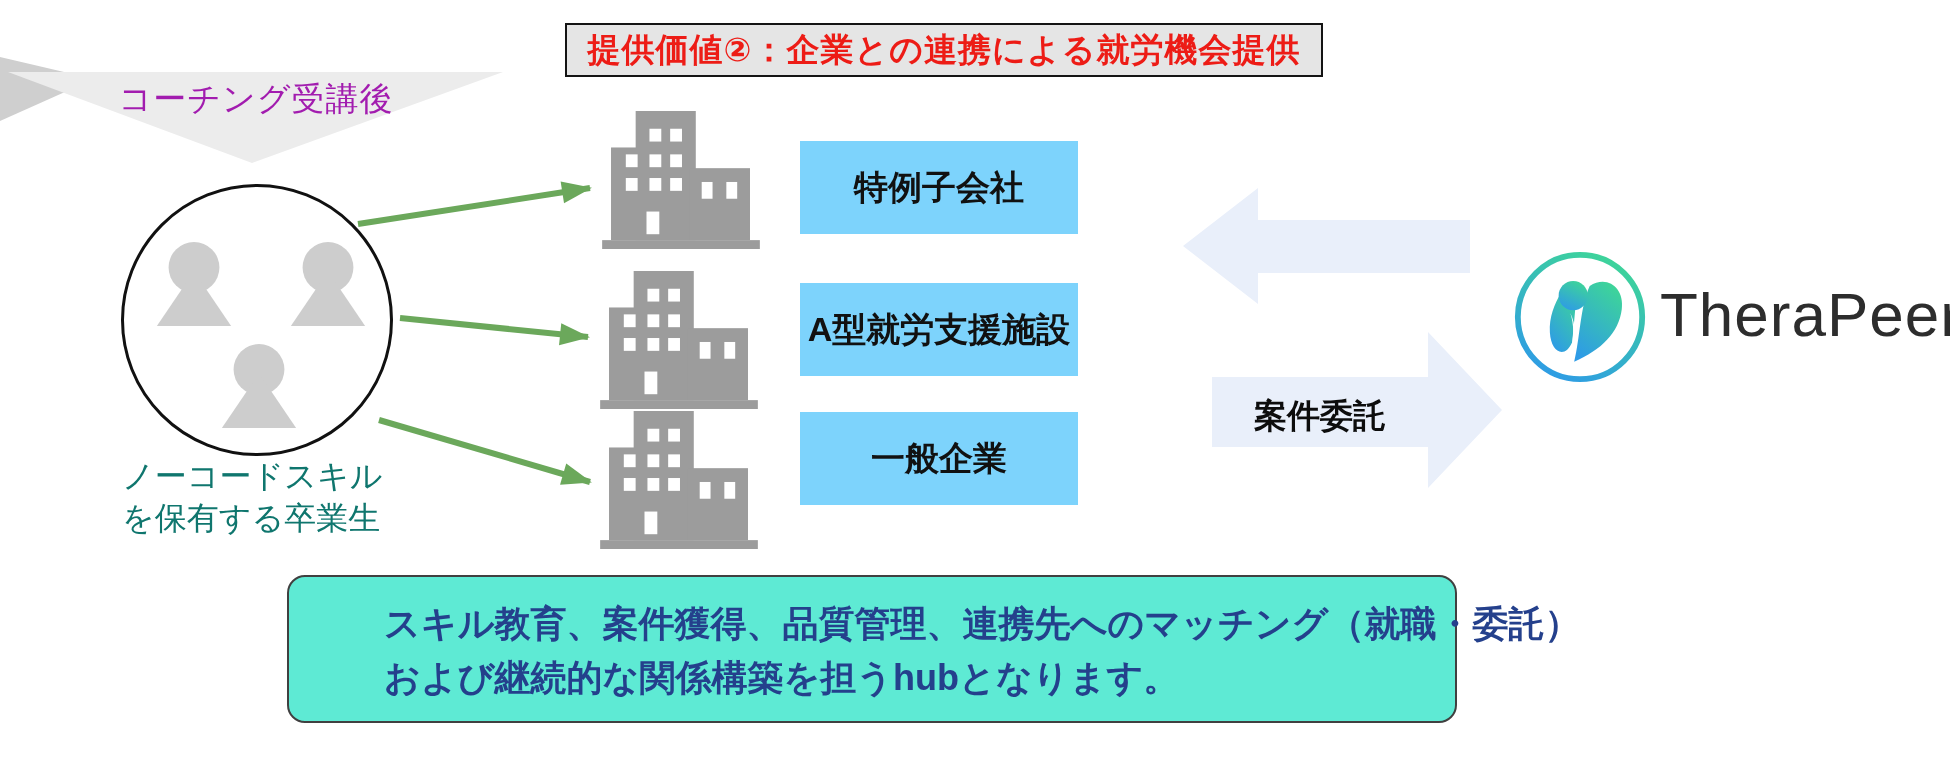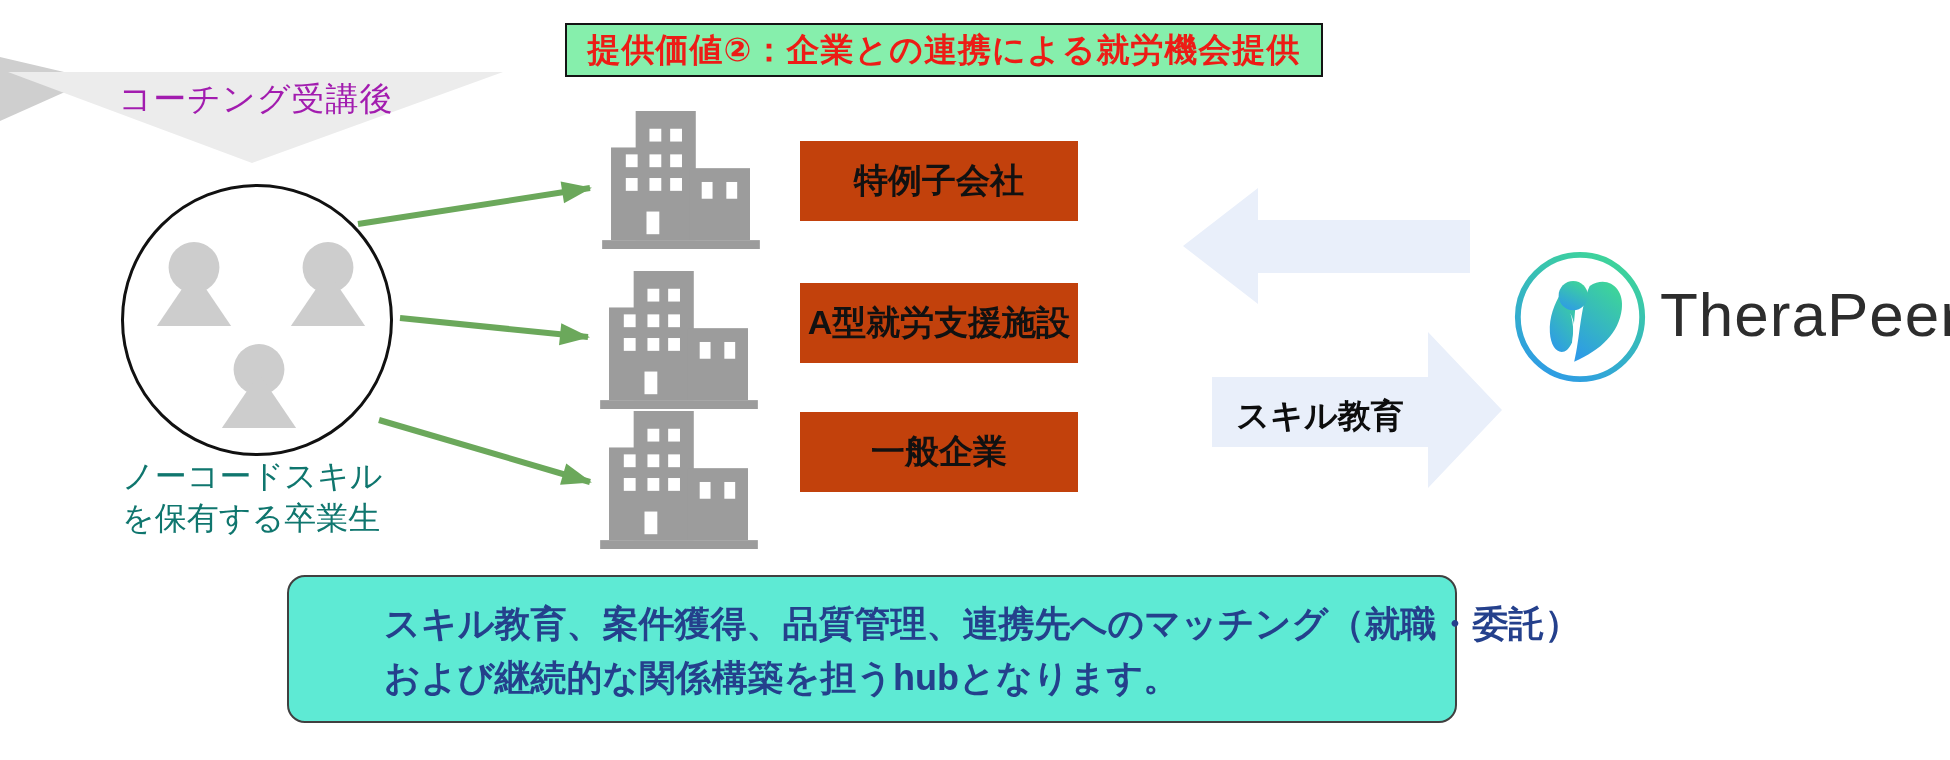--- a/index.html
+++ b/index.html
@@ -5,21 +5,21 @@
   html,body{margin:0;padding:0;background:#ffffff;}
   #canvas{
     position:relative;width:1950px;height:760px;background:#ffffff;overflow:hidden;
     font-family:"Liberation Sans","DejaVu Sans",sans-serif;
   }
   .abs{position:absolute;}
   #bg-svg{position:absolute;left:0;top:0;width:1950px;height:760px;}
 
   .title-box{
     left:565px;top:23px;width:758px;height:54px;
-    background:#86efac;border:2px solid #141414;box-sizing:border-box;
+    background:#e5e5e5;border:2px solid #141414;box-sizing:border-box;
     display:flex;align-items:center;justify-content:center;
   }
   .title-box .t{
     color:#ED1C16;font-weight:700;font-size:33px;letter-spacing:1px;white-space:nowrap;
   }
 
   .chevron-label{
     left:100px;top:77px;width:312px;text-align:center;
     font-size:33px;color:#a21caf;white-space:nowrap;letter-spacing:1px;
   }
@@ -37,21 +37,21 @@
     left:122px;top:455px;width:300px;
     font-size:32px;line-height:42px;color:#0f766e;white-space:nowrap;
   }
 
   .building{position:absolute;width:158px;height:138px;}
   .b1{left:602px;top:111px;}
   .b2{left:600px;top:271px;}
   .b3{left:600px;top:411px;}
 
   .green-box{
-    left:800px;width:278px;height:80px;background:#c2410c;
+    left:800px;width:278px;height:93px;background:#7dd3fc;
     display:flex;align-items:center;justify-content:center;
   }
   .green-box .t{font-size:34px;font-weight:700;color:#111111;white-space:nowrap;}
   .gb1{top:141px;}
   .gb2{top:283px;}
   .gb3{top:412px;}
 
   .arrow-label{
     font-size:33px;font-weight:700;color:#0d0d0d;text-align:center;white-space:nowrap;
   }
@@ -178,21 +178,21 @@
   <div class="abs green-box gb1">
     <span class="t">特例子会社</span>
   </div>
   <div class="abs green-box gb2">
     <span class="t">A型就労支援施設</span>
   </div>
   <div class="abs green-box gb3">
     <span class="t">一般企業</span>
   </div>
 
-  <div class="abs arrow-label al2">スキル教育</div>
+  <div class="abs arrow-label al2">案件委託</div>
 
   <svg class="abs logo-mark" viewBox="0 0 140 140">
     <defs>
       <linearGradient id="lg" x1="0.75" y1="0" x2="0.25" y2="1">
         <stop offset="0" stop-color="#3ED598"></stop>
         <stop offset="1" stop-color="#2E9BE6"></stop>
       </linearGradient>
     </defs>
     <circle cx="70" cy="70" r="64" fill="#ffffff" stroke="url(#lg)" stroke-width="6"></circle>
     <path d="M50,46 C56,34 66,38 66,52 L62,96 C54,114 40,106 39,86 C38,70 44,56 50,46 Z" fill="url(#lg)"></path>

